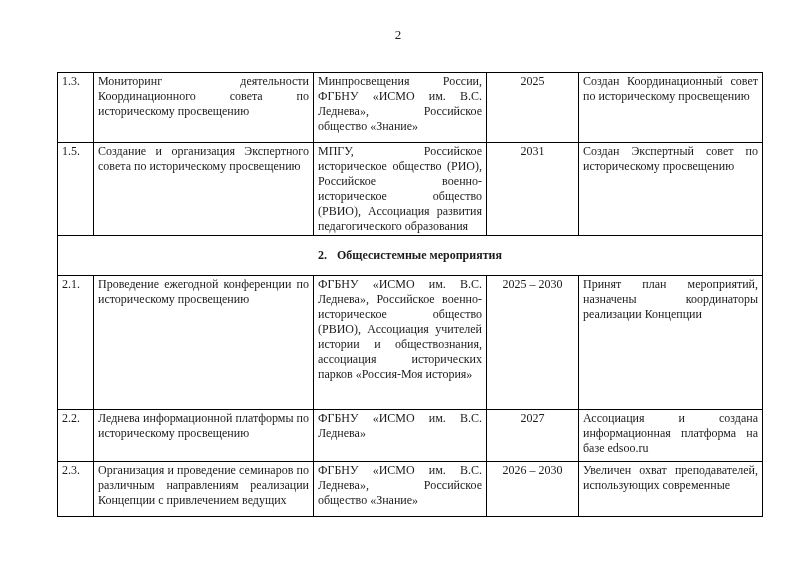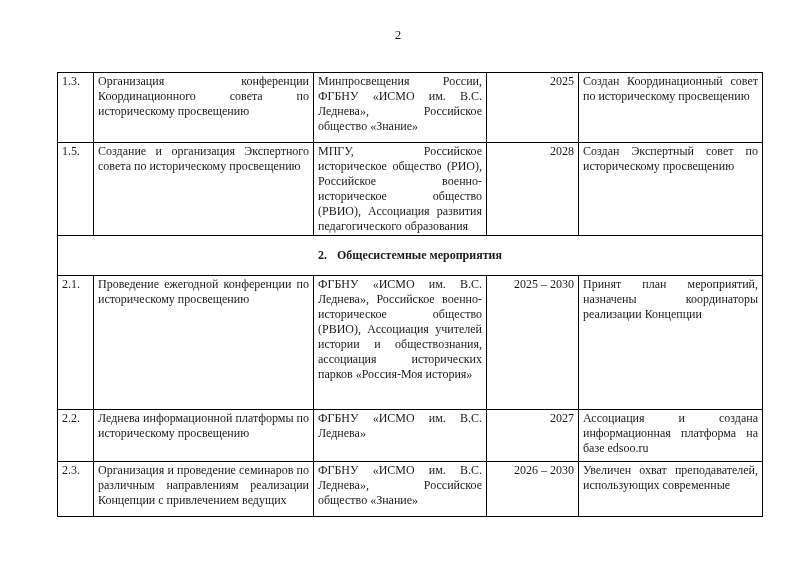--- a/index.html
+++ b/index.html
@@ -40,21 +40,21 @@
     word-wrap: break-word;
   }
   td.num {
     text-align: left;
     padding-left: 4px;
   }
   td.just {
     text-align: justify;
   }
   td.dates {
-    text-align: right;
+    text-align: center;
     vertical-align: middle;
     padding: 1px 2px;
   }
   tr.section-row td {
     text-align: center;
     font-weight: bold;
     padding: 12px 4px;
   }
   .sec-title { margin-left: 10px; }
 </style>
@@ -67,30 +67,30 @@
   <colgroup>
     <col style="width:36px">
     <col style="width:220px">
     <col style="width:173px">
     <col style="width:92px">
     <col style="width:184px">
   </colgroup>
   <tbody>
     <tr style="height:70px">
       <td class="num">1.3.</td>
-      <td class="just">Организация конференции Координационного совета по историческому просвещению</td>
+      <td class="just">Мониторинг деятельности Координационного совета по историческому просвещению</td>
       <td class="just">Минпросвещения России, ФГБНУ «ИСМО им. В.С. Леднева», Российское общество «Знание»</td>
       <td class="dates">2025</td>
       <td class="just">Создан Координационный совет по историческому просвещению</td>
     </tr>
     <tr style="height:88px">
       <td class="num">1.5.</td>
       <td class="just">Создание и организация Экспертного совета по историческому просвещению</td>
       <td class="just">МПГУ, Российское историческое общество (РИО), Российское военно-историческое общество (РВИО), Ассоциация развития педагогического образования</td>
-      <td class="dates">2028</td>
+      <td class="dates">2031</td>
       <td class="just">Создан Экспертный совет по историческому просвещению</td>
     </tr>
     <tr class="section-row" style="height:17px">
       <td colspan="5">
         <span>2.</span><span class="sec-title">Общесистемные мероприятия</span>
       </td>
     </tr>
     <tr style="height:134px">
       <td class="num">2.1.</td>
       <td class="just">Проведение ежегодной конференции по историческому просвещению</td>

